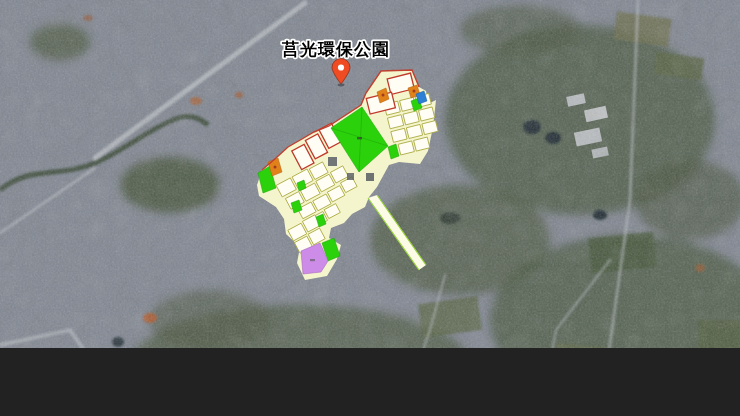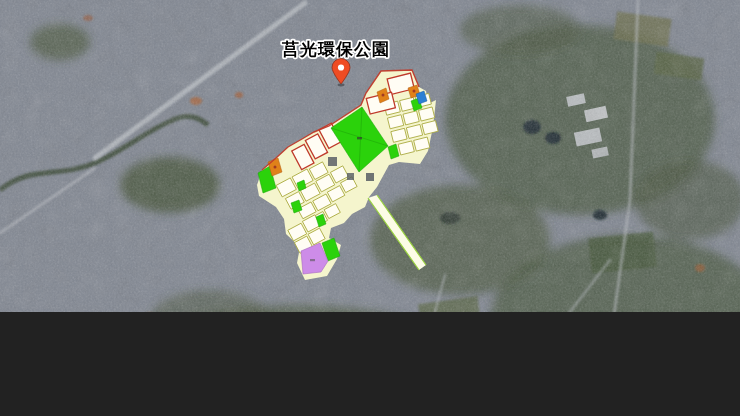--- a/index.html
+++ b/index.html
@@ -1,16 +1,16 @@
 <!DOCTYPE html>
 <html style="--base_land: #828893; --road_light: #b9bdc3; --veg_dark: #4b5840; --water_dark: #232f36; --plan_cream: #f5f5cd; --plan_parcel_white: #fffdf4; --plan_parcel_border: #a8a83c; --plan_red: #bf3a2b; --plan_green: #2bd20b; --plan_orange: #e08119; --plan_blue: #2b7fd4; --plan_purple: #cd8ce8; --marker_red: #ef4c23; --label_text: #000000; --label_halo: #ffffff;"><head>
 <meta charset="utf-8">
 <style>
   html,body{margin:0;padding:0;background:#222;}
-  .stage{position:relative;width:740px;height:312px;overflow:hidden;
+  .stage{position:relative;width:740px;height:348px;overflow:hidden;
          font-family:"DejaVu Sans","Liberation Sans",sans-serif;}
   .stage svg{position:absolute;left:0;top:0;}
   .land{fill:var(--base_land);}
   .veg{fill:var(--veg_dark);}
   .water{fill:var(--water_dark);}
   .road{stroke:var(--road_light);fill:none;stroke-linecap:round;}
   .z-cream{fill:var(--plan_cream);}
   .z-white{fill:var(--plan_parcel_white);stroke:var(--plan_parcel_border);stroke-width:.8;}
   .z-red{fill:var(--plan_parcel_white);stroke:var(--plan_red);stroke-width:1.3;}
   .z-green{fill:var(--plan_green);stroke:#17a307;stroke-width:.5;}

